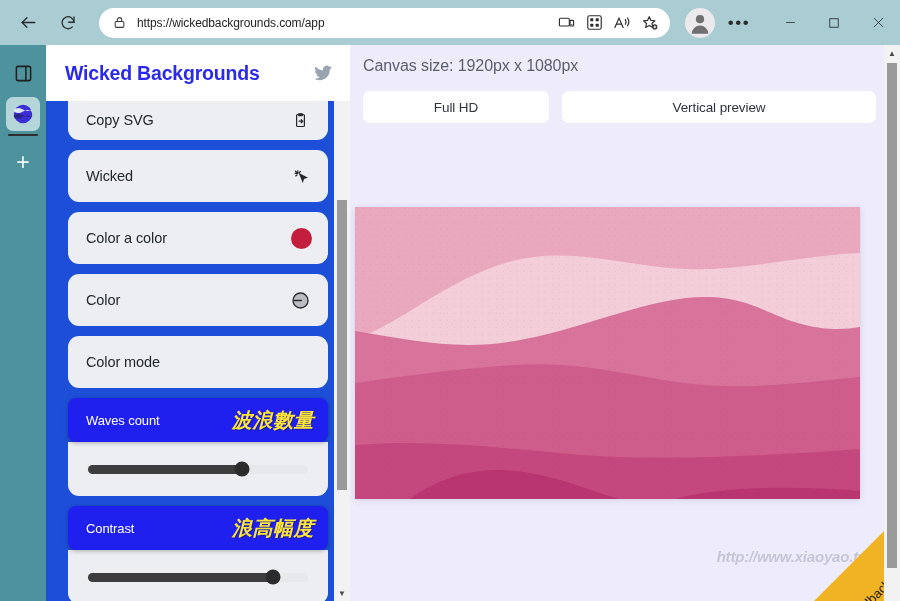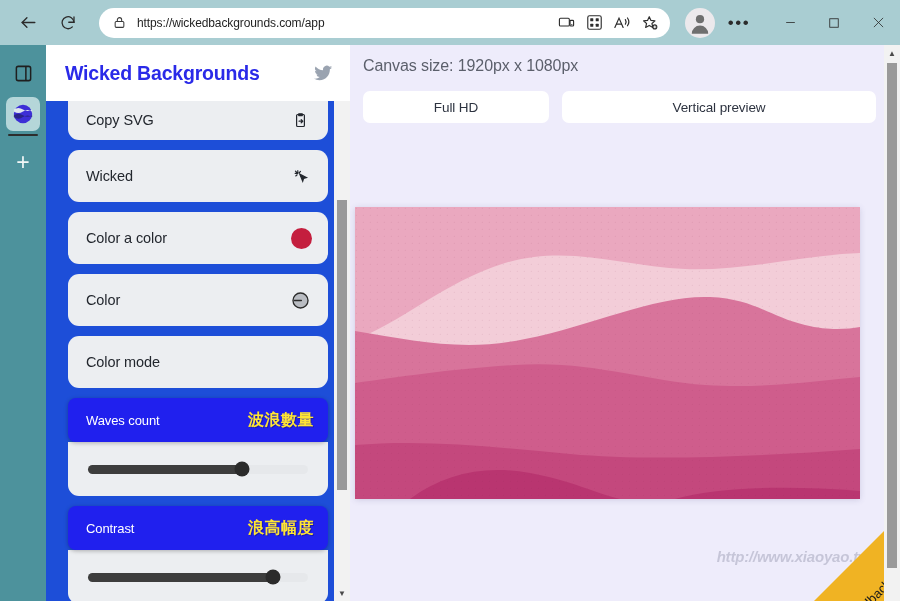--- a/index.html
+++ b/index.html
@@ -153,24 +153,25 @@
     border-radius: 8px;
     display:flex; align-items:center;
     padding: 0 14px 0 18px;
     box-shadow: 0 1px 4px rgba(0,0,0,0.28);
     position: relative;
     margin-bottom: 0;
   }
   .ctl-hl .ctl-label { color:#ffffff; font-size: 13px;}
   .ctl-cn {
     color: #ffe534;
-    font-size: 16px;
+    font-size: 20px;
     font-weight: 700;
     letter-spacing: 0.5px;
     text-shadow: 1px 1px 0 rgba(0,0,0,0.25);
+    font-style: italic;
   }
   .slider-box {
     height: 54px;
     background: #eceef1;
     border-radius: 0 0 11px 11px;
     margin-bottom: 10px;
     display:flex; align-items:center;
     padding: 0 20px;
   }
   .slider {

